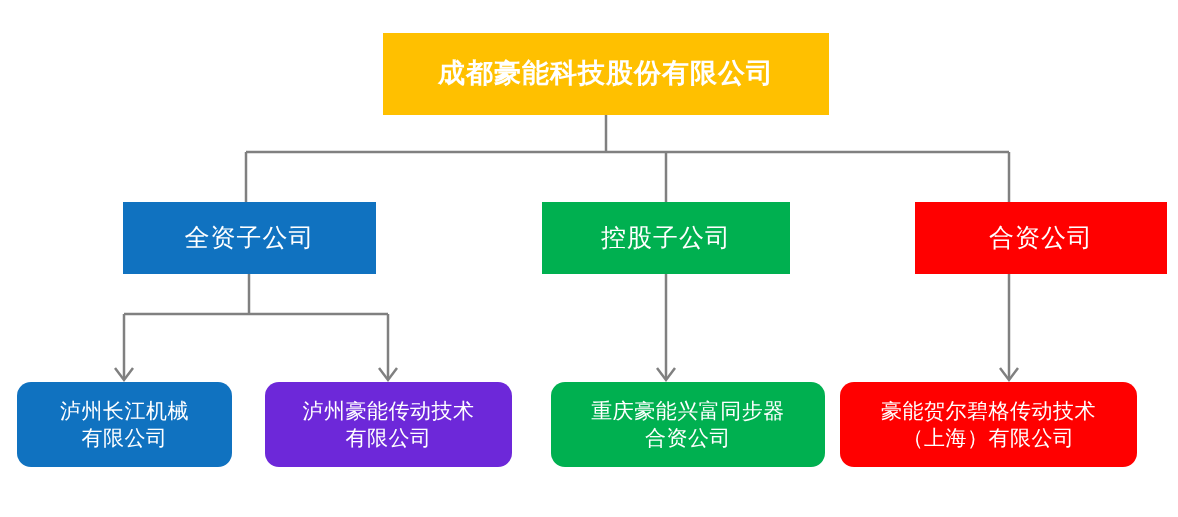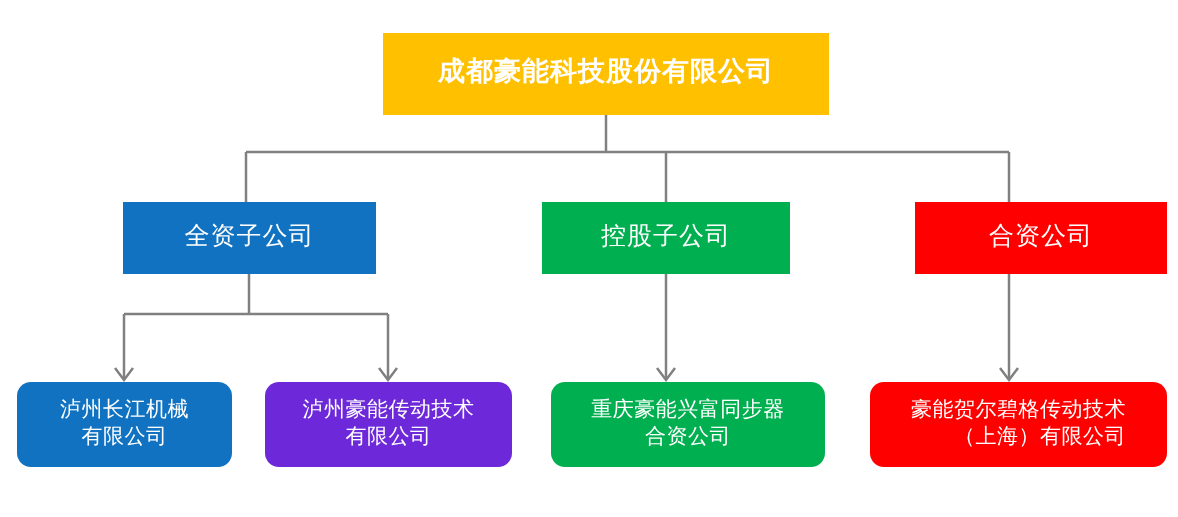--- a/index.html
+++ b/index.html
@@ -11,21 +11,20 @@
     width: 1178px;
     height: 517px;
     font-family: "Liberation Sans", "DejaVu Sans", sans-serif;
     overflow: hidden;
   }
   #chart-canvas {
     position: relative;
     width: 976px;
     height: 517px;
     background: #ffffff;
-    font-family: Liberation Mono, monospace;
   }
   #connector-layer {
     position: absolute;
     left: 0;
     top: 0;
     width: 1178px;
     height: 517px;
     pointer-events: none;
   }
   .node {
@@ -115,18 +114,18 @@
   <div class="node node-leaf" style="left:265px; top:382px; width:247px; height:85px; background:#6d28d9;">
     <span>泸州豪能传动技术
 有限公司</span>
   </div>
 
   <div class="node node-leaf" style="left:551px; top:382px; width:274px; height:85px; background:#00B050;">
     <span>重庆豪能兴富同步器
 合资公司</span>
   </div>
 
-  <div class="node node-leaf" style="left:870px; top:382px; width:297px; height:85px; background:#FF0000;text-align:right;">
+  <div class="node node-leaf" style="left:840px; top:382px; width:297px; height:85px; background:#FF0000;">
     <span>豪能贺尔碧格传动技术
 （上海）有限公司</span>
   </div>
 
 </div>
 
 </body></html>

